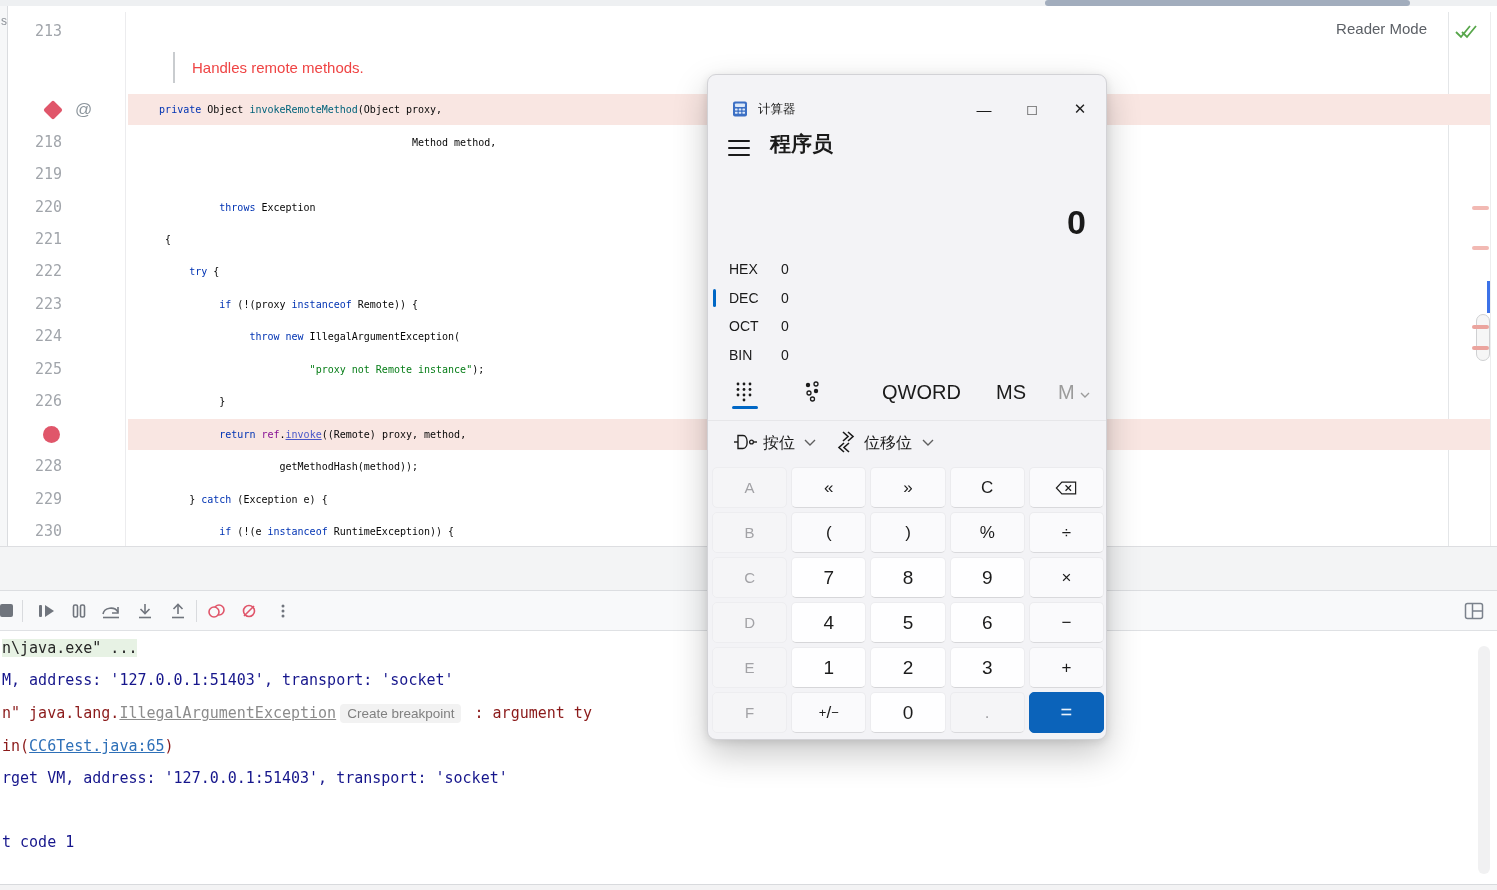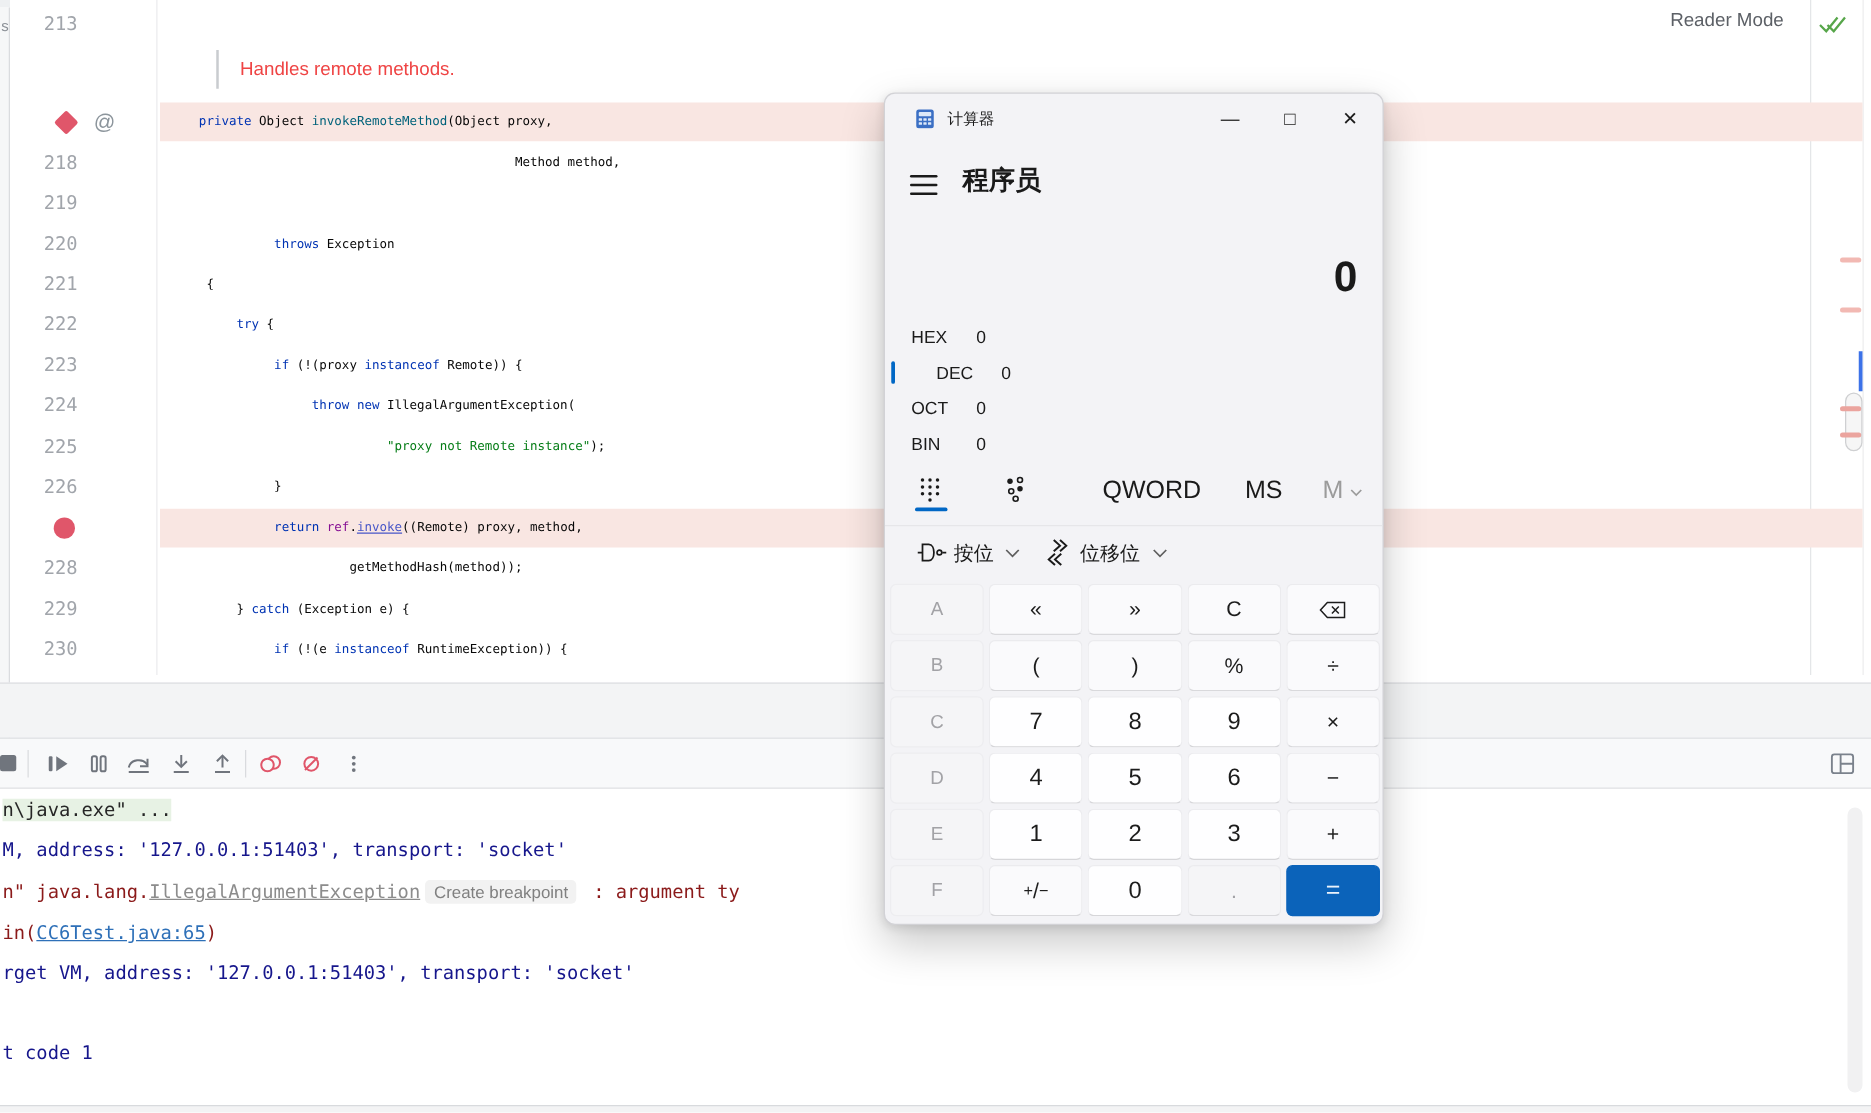--- a/index.html
+++ b/index.html
@@ -9,21 +9,21 @@
 
   
   #top-strip { position:absolute; left:0; top:0; width:1497px; height:6px; background:#eef0f2; }
   #top-thumb { position:absolute; left:1045px; top:0; width:365px; height:6px; background:#a2adbd; border-radius:3px; }
 
   
   #left-strip { position:absolute; left:0; top:6px; width:8px; height:584px; background:#f6f7f8; border-right:1px solid #dadcdf; font-size:12px; color:#8a8f96; overflow:hidden; }
   #left-strip span { position:absolute; left:1px; top:8px; }
 
   
-  #editor { position:absolute; left:8px; top:0; width:1489px; height:540px; background:#fff; }
+  #editor { position:absolute; left:8px; top:12px; width:1489px; height:540px; background:#fff; }
   #reader-mode { position:absolute; top:8px; right:70px; font-size:15px; color:#5c6066; }
   #green-check { position:absolute; top:10px; right:18px; width:26px; height:20px; }
   #ruler { position:absolute; left:1440px; top:0; width:1px; height:540px; background:#e4e6e8; }
   #right-border { position:absolute; left:1482px; top:0; width:1px; height:540px; background:#ededee; }
 
   .gutter-num { position:absolute; left:0; width:54px; text-align:right; font-family:"DejaVu Sans Mono", monospace; font-size:15px; color:#a1a5ab; line-height:31px; }
   #gutter-sep { position:absolute; left:117px; top:0; width:1px; height:540px; background:#ececee; }
 
   .code-row { position:absolute; left:120px; width:1362px; height:31px; line-height:31px; white-space:pre; font-family:"DejaVu Sans Mono", monospace; font-size:10px; color:#070707; padding-left:7px; }
   .code-row.hl { background:#f9e6e2; }
@@ -61,21 +61,21 @@
   .c-cmd { color:#262626; background:#e7f2e4; }
   .c-link { color:#2e70b8; text-decoration:underline; }
   .c-exlink { color:#8c8c8c; text-decoration:underline; }
   .c-pill { color:#808080; background:#f2f2f2; border-radius:4px; padding:2px 7px; font-family:"Liberation Sans", sans-serif; font-size:13.5px; margin:0 4px; }
   #con-scroll { position:absolute; left:1478px; top:14px; width:12px; height:228px; background:#f1f1f2; border-radius:6px; }
 
   #status-strip { position:absolute; left:0; top:884px; width:1497px; height:6px; background:#f3f3f4; border-top:1px solid #d8dadd; }
 
   
   #calc { position:absolute; left:707px; top:74px; width:400px; height:666px; background:#f3f3f6; border:1px solid #d2d2d6; border-radius:9px; box-shadow:0 14px 34px rgba(0,0,0,.22), 0 2px 8px rgba(0,0,0,.10); overflow:hidden; }
-  #calc-titlebar { position:absolute; left:0; top:0; width:100%; height:40px; }
+  #calc-titlebar { position:absolute; left:0; top:14px; width:100%; height:40px; }
   #calc-app-icon { position:absolute; left:24px; top:12px; width:16px; height:16px; }
   #calc-title { position:absolute; left:50px; top:12px; font-size:12.5px; color:#1a1a1a; }
   .win-btn { position:absolute; top:0; width:44px; height:40px; display:flex; align-items:center; justify-content:center; font-size:15px; color:#1a1a1a; }
   #btn-min { right:100px; } #btn-max { right:52px; } #btn-close { right:4px; }
 
   #calc-hamburger { position:absolute; left:20px; top:60px; width:22px; height:20px; }
   #calc-hamburger div { height:2px; background:#1a1a1a; border-radius:1px; margin:5px 0; }
   #calc-mode { position:absolute; left:62px; top:55px; font-size:21px; font-weight:700; color:#1a1a1a; }
   #calc-display { position:absolute; right:20px; top:128px; font-size:34px; font-weight:700; color:#1a1a1a; }
 
@@ -280,21 +280,21 @@
       </div>
     <div id="calc-mode">程序员</div>
     <div id="calc-display">0</div>
 
     <div id="radix">
         <div class="radix-row" style="top: 0px;">
           <span class="radix-label">HEX</span>
           <span>0</span>
         </div>
         <div class="radix-active-bar" style="top: 33.5px;"></div>
-        <div class="radix-row" style="top: 28.5px; margin-left: 20px;">
+        <div class="radix-row" style="top: 28.5px;">
           <span class="radix-label">DEC</span>
           <span>0</span>
         </div>
         <div class="radix-row" style="top: 57px;">
           <span class="radix-label">OCT</span>
           <span>0</span>
         </div>
         <div class="radix-row" style="top: 85.5px;">
           <span class="radix-label">BIN</span>
           <span>0</span>

